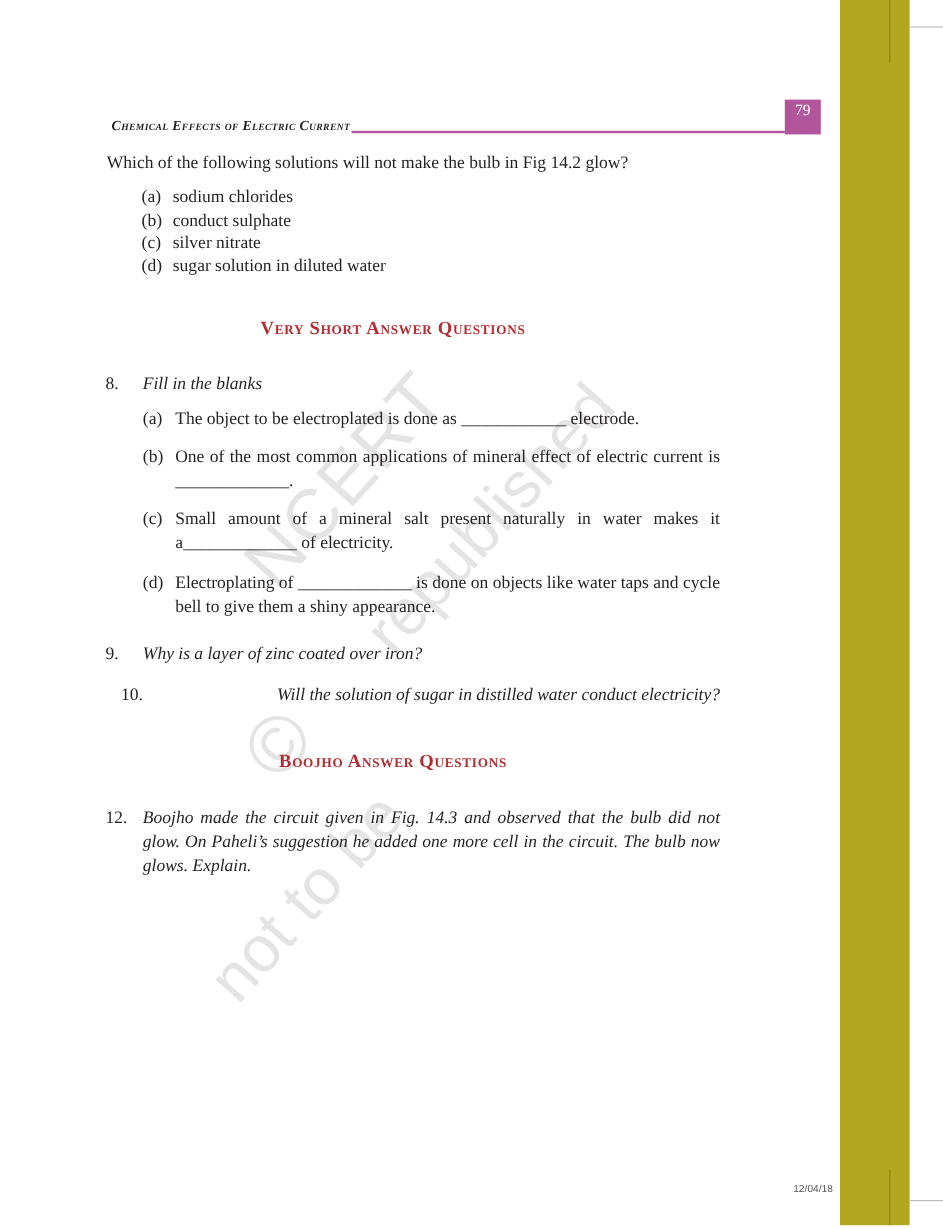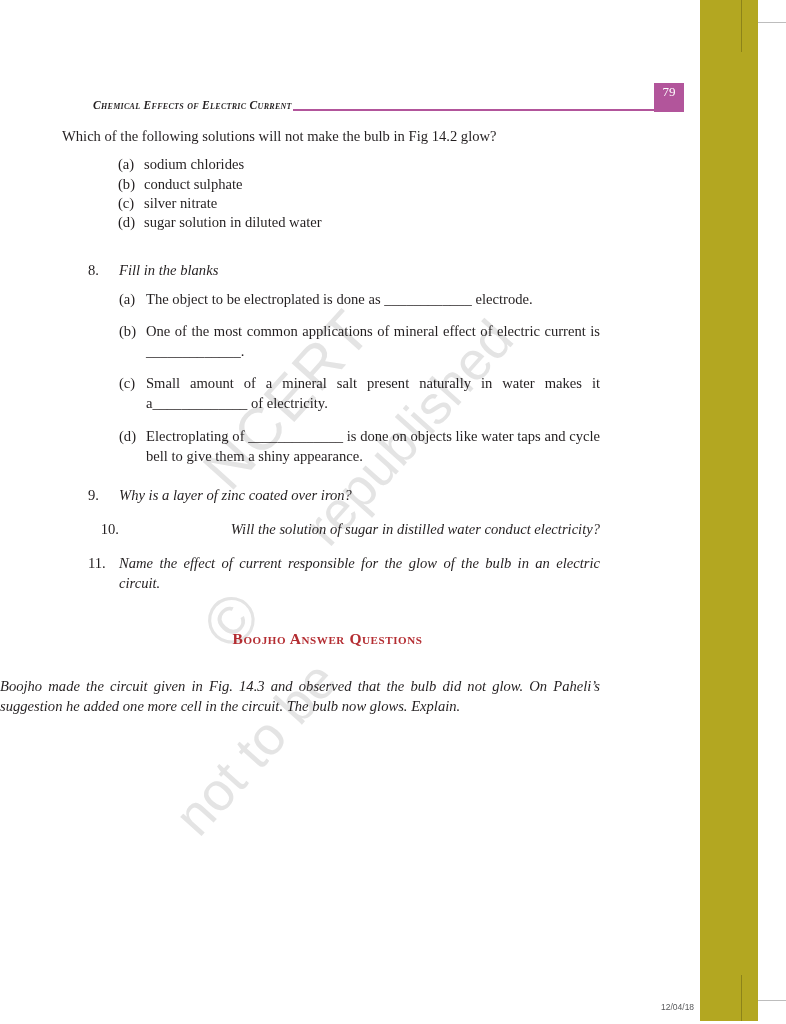--- a/index.html
+++ b/index.html
@@ -171,21 +171,21 @@
     top: 126px;
     width: 700px;
   }
   .para {
     font-size: 14.6px;
     line-height: 1.38;
     color: #231f20;
   }
   .intro-q {
     margin: 0 0 0 0;
-    padding-left: 62px;
+    padding-left: 89px;
     padding-right: 100px;
     text-align: justify;
   }
   .mcq-list {
     margin: 9px 0 0 0;
     padding: 0;
     list-style: none;
   }
   .mcq-item {
     display: flex;
@@ -250,21 +250,20 @@
   .justify { text-align: justify; }
 
   .date-stamp {
     position: absolute;
     left: 661px;
     top: 985px;
     font-family: "Liberation Sans", "DejaVu Sans", sans-serif;
     font-size: 8.5px;
     color: #58595b;
     z-index: 5;
-    margin-top: 17px;
   }
 </style>
 </head>
 <body>
 
 <div class="page">
 
   <div class="edge-band"></div>
   <div class="edge-band-line"></div>
   <div class="edge-band-line-bottom"></div>
@@ -302,20 +301,21 @@
         <div class="mcq-item">
           <span class="mcq-label">(c)</span>
           <span>silver nitrate</span>
         </div>
         <div class="mcq-item">
           <span class="mcq-label">(d)</span>
           <span>sugar solution in diluted water</span>
         </div>
       </div>
 
+      <div class="section-head sh-very">Very Short Answer Questions</div>
 
       <div class="qnum-block" style="margin-top:27px;">
         <div class="qnum">8.</div>
         <div class="qbody">Fill in the blanks</div>
       </div>
 
       <div class="sub-block" style="margin-top:9px;">
         <div class="sub-label">(a)</div>
         <div class="sub-body justify">The object to be electroplated is done as  ____________ electrode.</div>
       </div>
@@ -338,28 +338,25 @@
       <div class="qnum-block" style="margin-top:19px;">
         <div class="qnum">9.</div>
         <div class="qbody">Why is a layer of zinc coated over iron?</div>
       </div>
 
       <div class="qnum-block" style="margin-top:14px;text-align:right;">
         <div class="qnum">10.</div>
         <div class="qbody">Will the solution of sugar in distilled water conduct electricity?</div>
       </div>
 
-      <div class="qnum-block" style="margin-top:14px;">
-        <div class="qnum">11.</div>
-        <div class="qbody justify">Name the effect of current responsible for the glow of the bulb in an electric circuit.</div>
-      </div>
 
       <div class="section-head sh-short" style="margin-top:37px;">Boojho Answer Questions</div>
 
       <div class="qnum-block" style="margin-top:28px;">
+        <div class="qnum">12.</div>
         <div class="qbody justify">Boojho made the circuit given in Fig. 14.3 and observed that the bulb did not glow. On Paheli’s suggestion he added one more cell in the circuit. The bulb now glows. Explain.</div>
       </div>
 
     </div>
   </div>
 
   <div class="date-stamp">12/04/18</div>
 
 </div>
 

